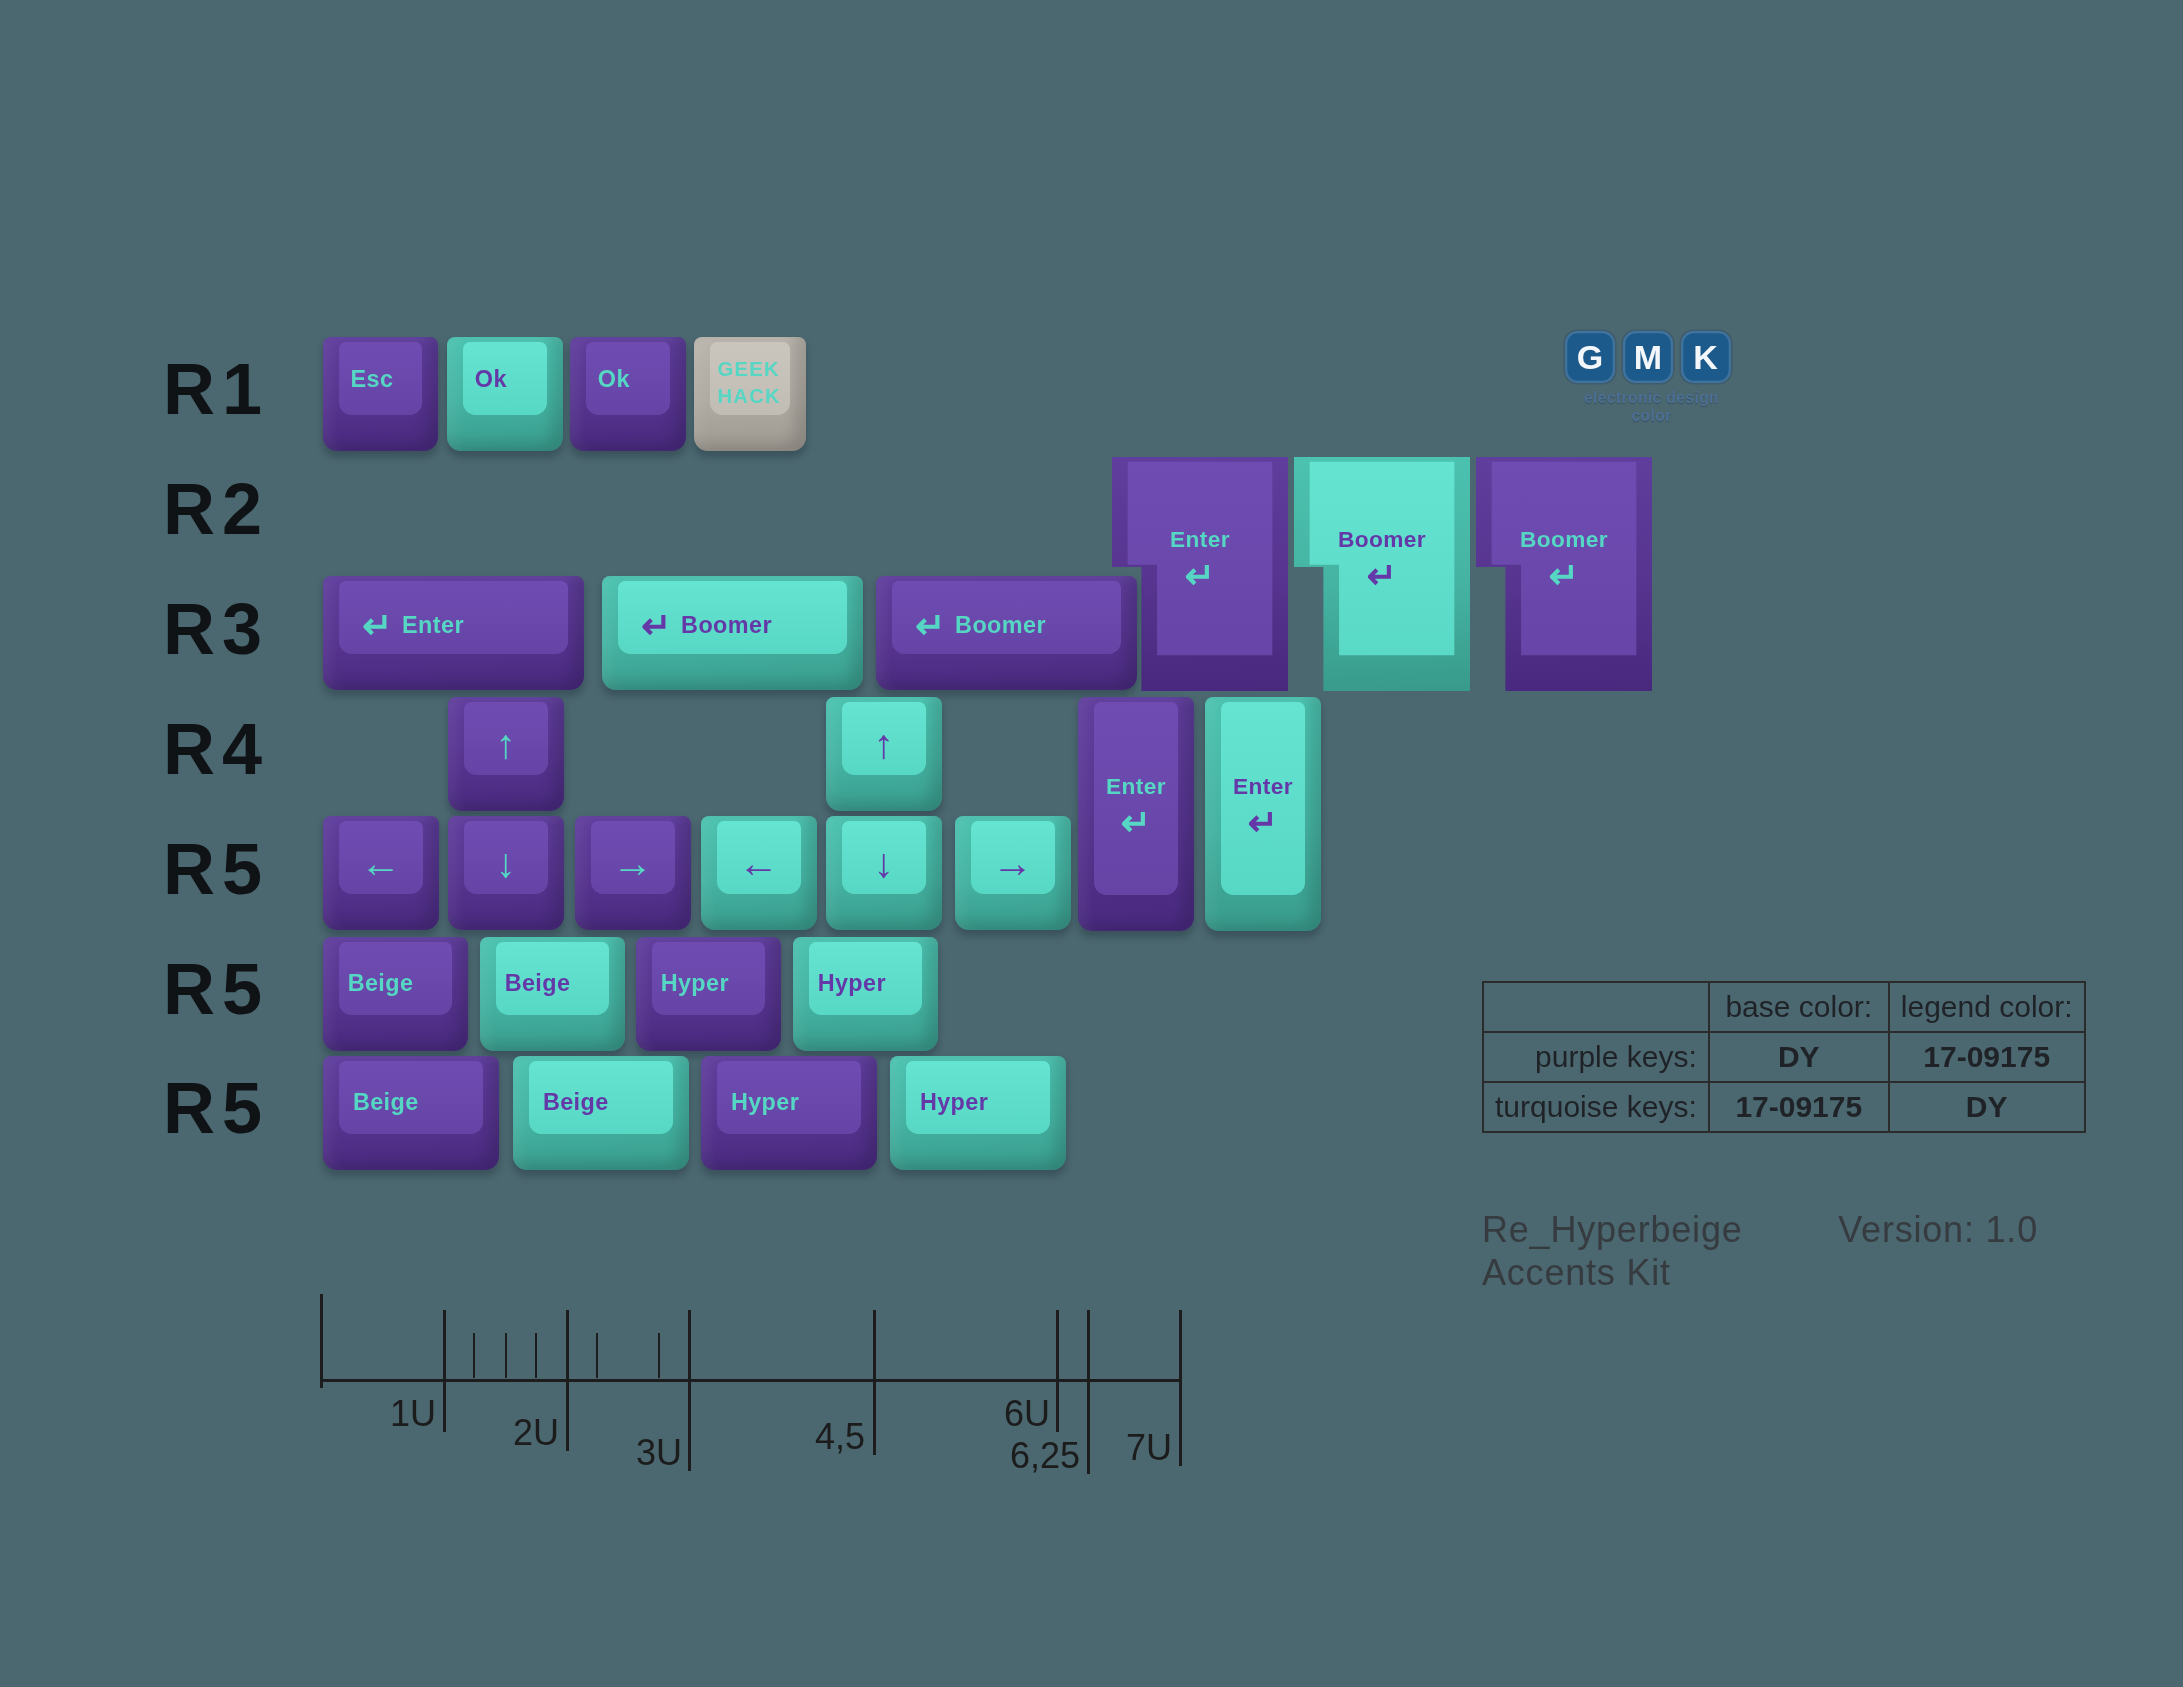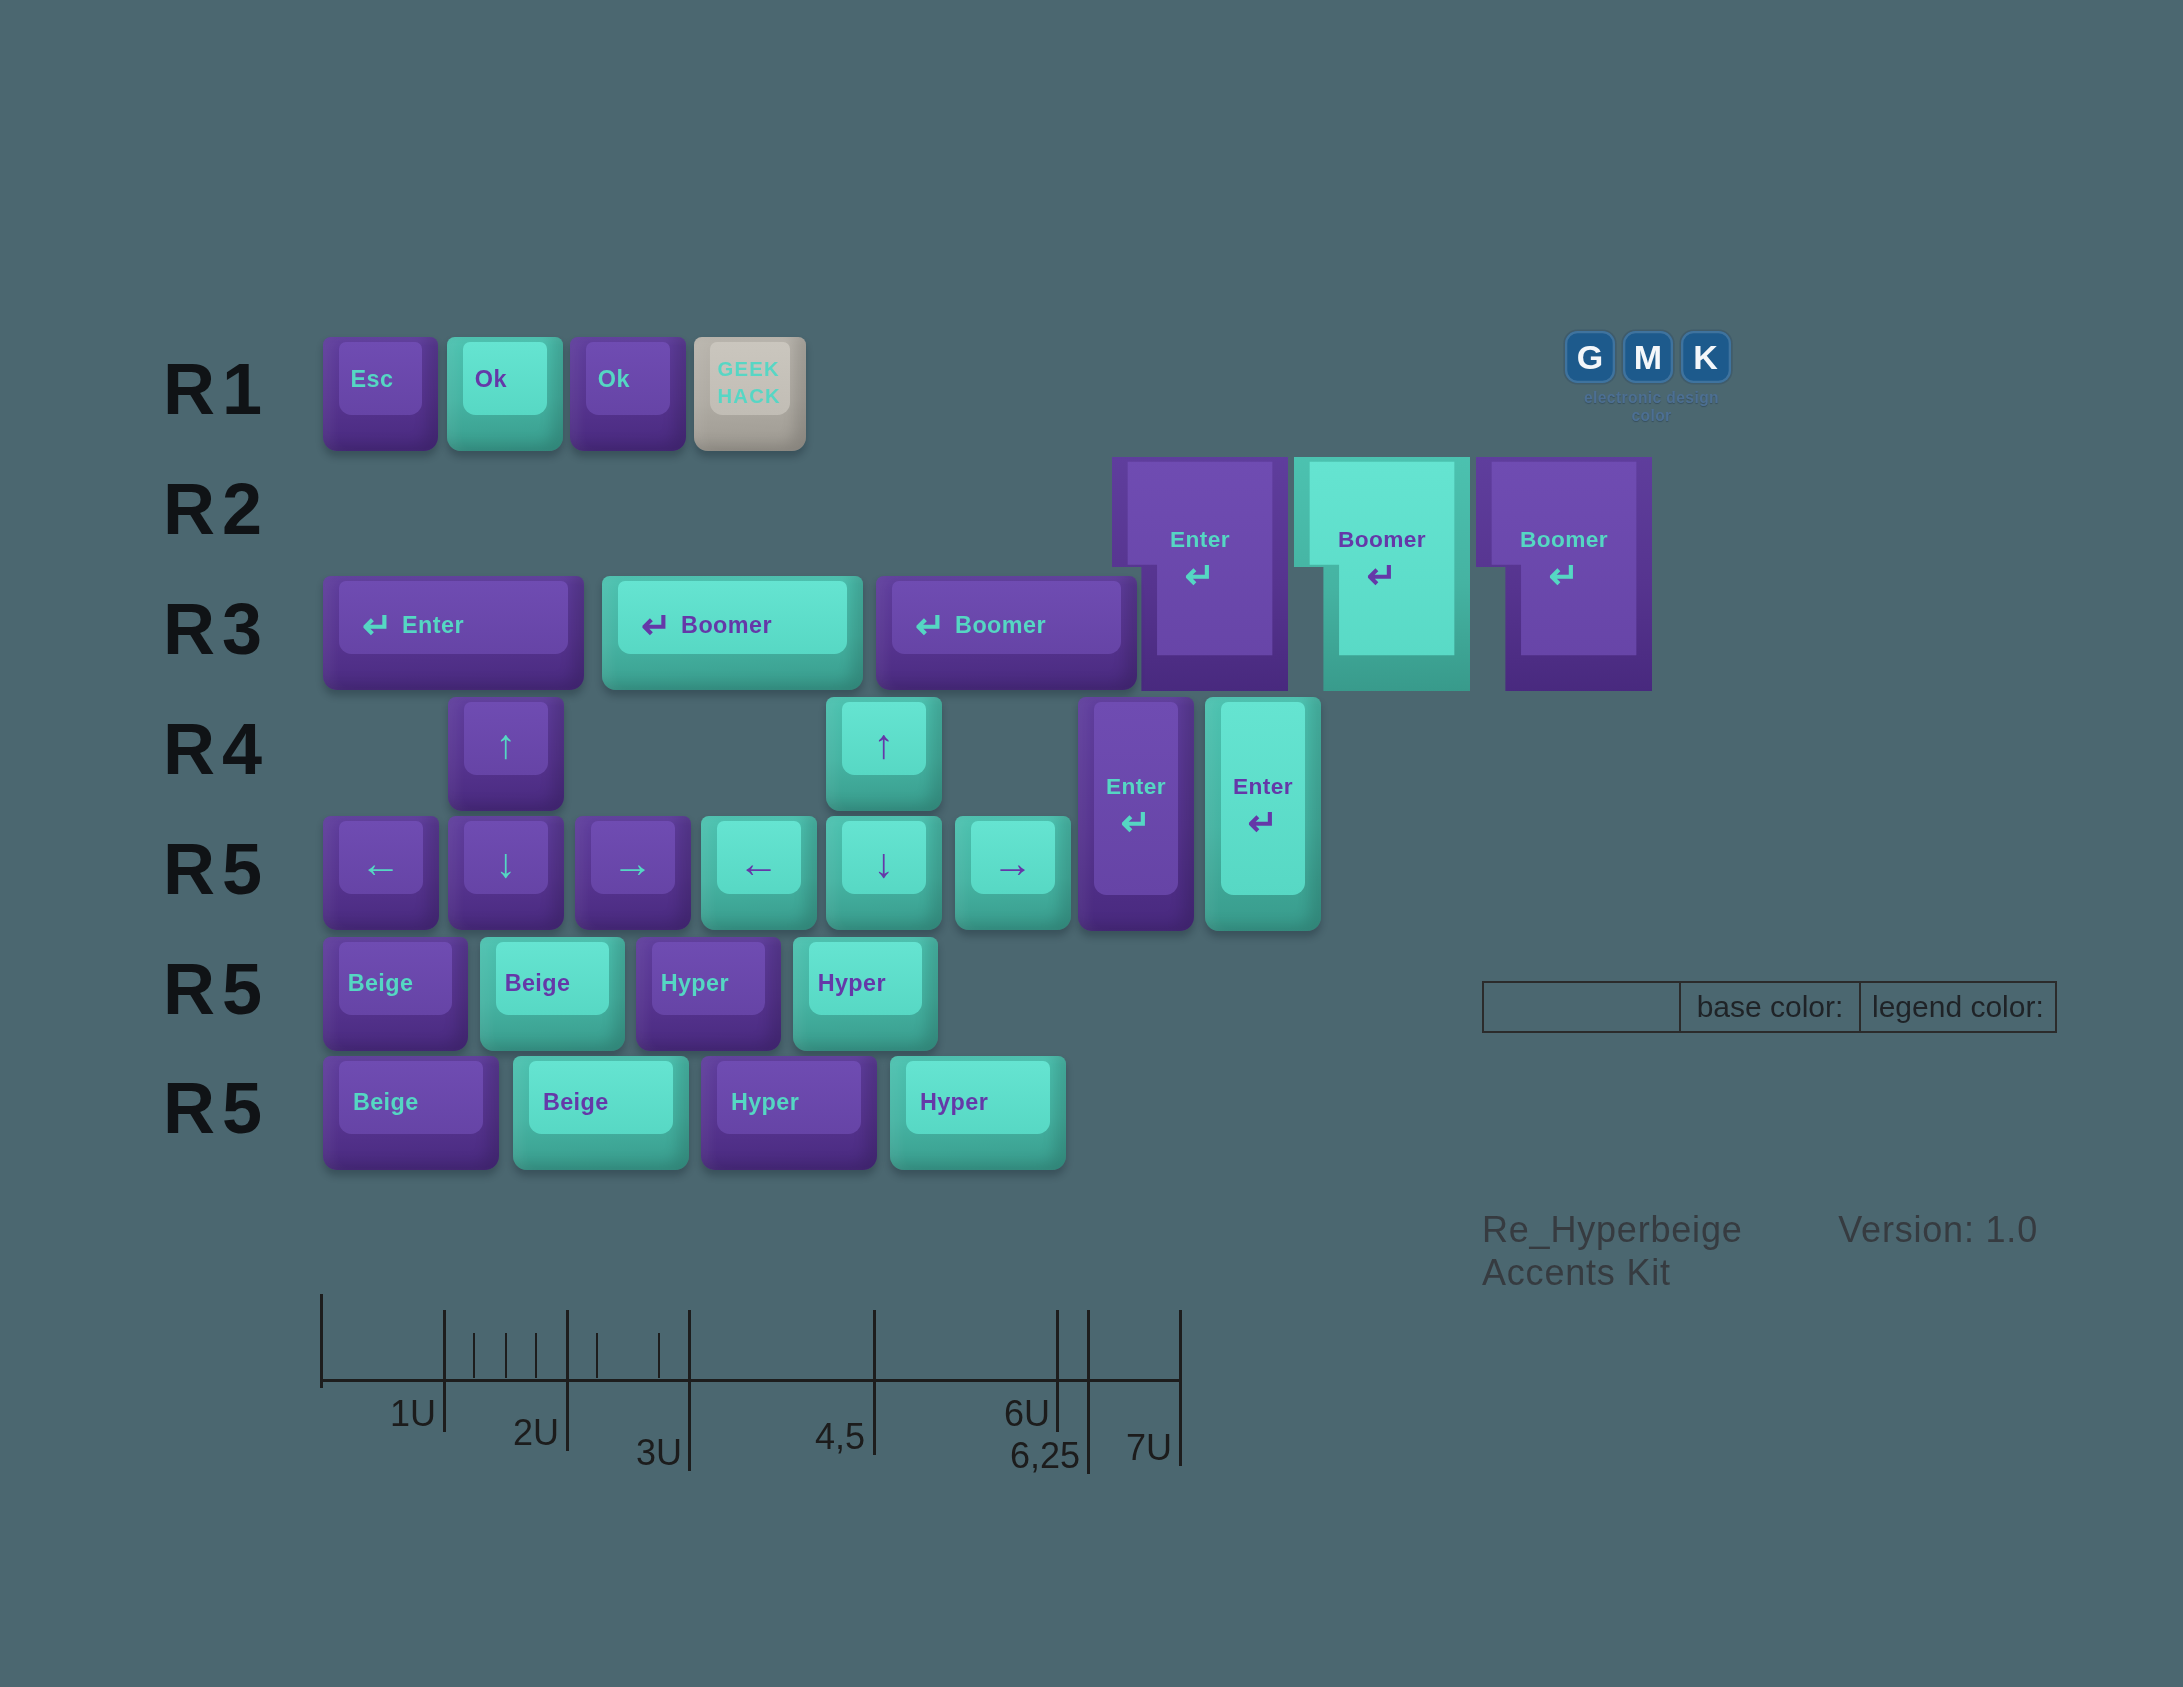--- a/index.html
+++ b/index.html
@@ -240,20 +240,30 @@
     <colgroup>
         <col class="c1">
         <col class="c2">
         <col class="c3">
       </colgroup>
     <tbody>
         <tr>
       <th></th>
       <th>base color:</th>
       <th>legend color:</th>
+    </tr>
+    <tr>
+      <td class="rl">purple keys:</td>
+      <td class="v">DY</td>
+      <td class="v">17-09175</td>
+    </tr>
+    <tr>
+      <td class="rl">turquoise keys:</td>
+      <td class="v">17-09175</td>
+      <td class="v">DY</td>
     </tr>
   </tbody>
     </table>
 
   <div class="footline" style="left:1482px;top:1209px">Re_Hyperbeige</div>
   <div class="footline" style="left:1482px;top:1252px">Accents Kit</div>
   <div class="footline" style="left:1797px;top:1209px;width:241px;text-align:right">Version: 1.0</div>
 
   <div id="ruler">
       <div class="ruler-line" style="left: 320px; top: 1379px; width: 862px;"></div>

